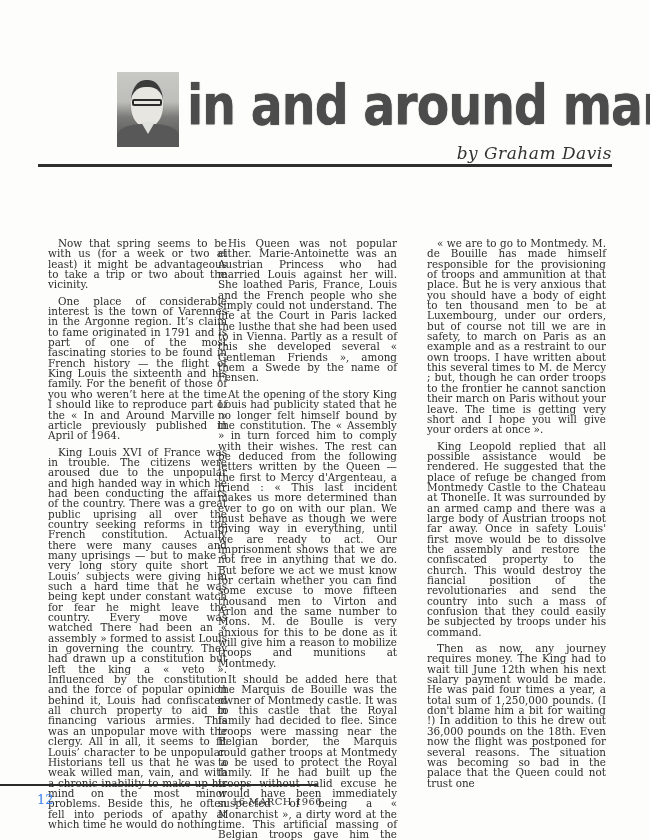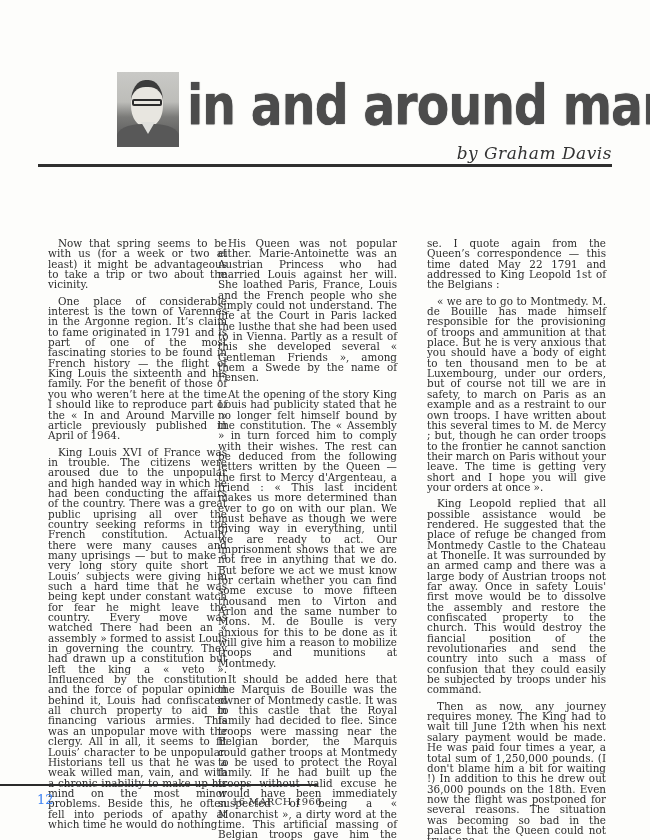--- a/index.html
+++ b/index.html
@@ -84,21 +84,20 @@
   <p>King Louis XVI of France was in trouble. The citizens were aroused due to the unpopular and high handed way in which he had been conducting the affairs of the country. There was a great public uprising all over the country seeking reforms in the French constitution. Actually there were many causes and many uprisings — but to make a very long story quite short — Louis’ subjects were giving him such a hard time that he was being kept under constant watch for fear he might leave the country. Every move was watched There had been an « assembly » formed to assist Louis in governing the country. They had drawn up a constitution but left the king a « veto ». Influenced by the constitution and the force of popular opinion behind it, Louis had confiscated all church property to aid in financing various armies. This was an unpopular move with the clergy. All in all, it seems to fit Louis’ character to be unpopular. Historians tell us that he was a weak willed man, vain, and with a chronic inability to make up his mind on the most minor problems. Beside this, he often fell into periods of apathy at which time he would do nothing.</p>
 </div>
 
 <div class="col col2">
   <p>His Queen was not popular either. Marie-Antoinette was an Austrian Princess who had married Louis against her will. She loathed Paris, France, Louis and the French people who she simply could not understand. The life at the Court in Paris lacked the lusthe that she had been used to in Vienna. Partly as a result of this she developed several « Gentleman Friends », among them a Swede by the name of Fensen.</p>
   <p>At the opening of the story King Louis had publicity stated that he no longer felt himself bound by the constitution. The « Assembly » in turn forced him to comply with their wishes. The rest can be deduced from the following letters written by the Queen — the first to Mercy d'Argenteau, a friend : « This last incident makes us more determined than ever to go on with our plan. We must behave as though we were giving way in everything, until we are ready to act. Our imprisonment shows that we are not free in anything that we do. But before we act we must know for certain whether you can find some excuse to move fifteen thousand men to Virton and Arlon and the same number to Mons. M. de Boulle is very anxious for this to be done as it will give him a reason to mobilize troops and munitions at Montmedy.</p>
   <p>It should be added here that the Marquis de Bouille was the owner of Montmedy castle. It was to this castle that the Royal family had decided to flee. Since troops were massing near the Belgian border, the Marquis could gather troops at Montmedy to be used to protect the Royal family. If he had built up the troops without valid excuse he would have been immediately suspected of being a « Monarchist », a dirty word at the time. This artificial massing of Belgian troops gave him the perfect excu-</p>
 </div>
 
 <div class="col col3">
-  <p class="noindent">se. I quote again from the Queen’s correspondence — this time dated May 22 1791 and addressed to King Leopold 1st of the Belgians :</p>
   <p>« we are to go to Montmedy. M. de Bouille has made himself responsible for the provisioning of troops and ammunition at that place. But he is very anxious that you should have a body of eight to ten thousand men to be at Luxembourg, under our orders, but of course not till we are in safety, to march on Paris as an example and as a restraint to our own troops. I have written about this several times to M. de Mercy ; but, though he can order troops to the frontier he cannot sanction their march on Paris without your leave. The time is getting very short and I hope you will give your orders at once ».</p>
   <p>King Leopold replied that all possible assistance would be rendered. He suggested that the place of refuge be changed from Montmedy Castle to the Chateau at Thonelle. It was surrounded by an armed camp and there was a large body of Austrian troops not far away. Once in safety Louis' first move would be to dissolve the assembly and restore the confiscated property to the church. This would destroy the fiancial position of the revolutionaries and send the country into such a mass of confusion that they could easily be subjected by troops under his command.</p>
   <p>Then as now, any journey requires money. The King had to wait till June 12th when his next salary payment would be made. He was paid four times a year, a total sum of 1,250,000 pounds. (I don't blame him a bit for waiting !) In addition to this he drew out 36,000 pounds on the 18th. Even now the flight was postponed for several reasons. The situation was becoming so bad in the palace that the Queen could not trust one</p>
 </div>
 
 <div class="rule-bottom"></div>
 <div class="page-num">12</div>
 <div class="page-date">16 MARCH 1966</div>
 
 </body></html>

